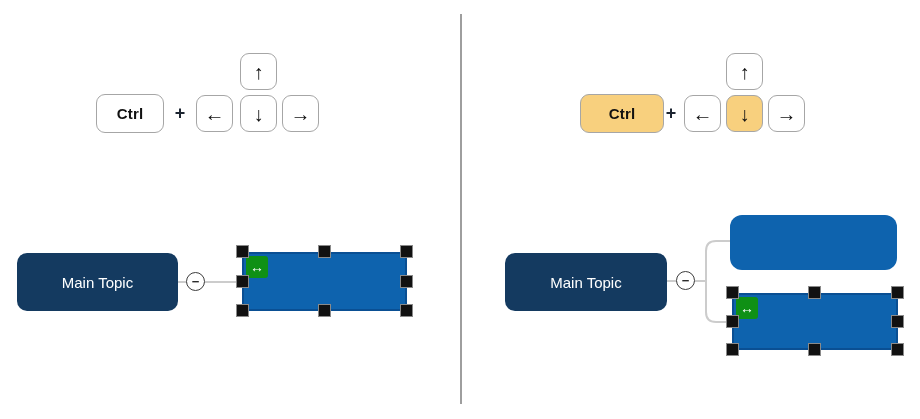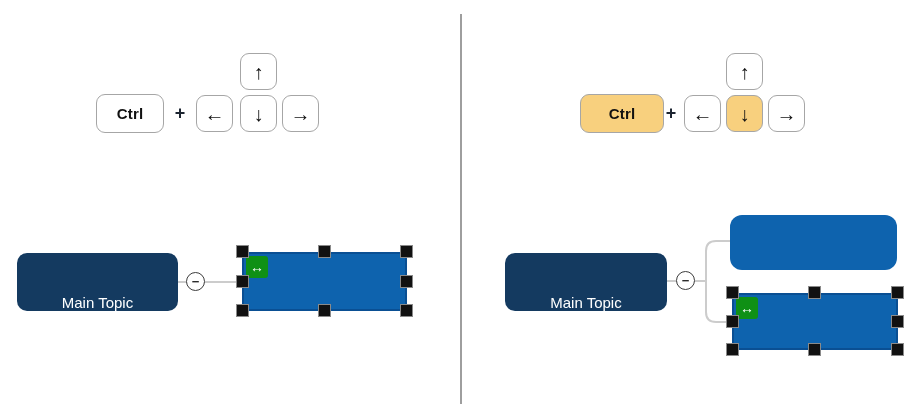--- a/index.html
+++ b/index.html
@@ -22,21 +22,21 @@
   .plus{
     position:absolute;display:flex;align-items:center;justify-content:center;
     font-size:18px;font-weight:700;color:#1c2430;z-index:2;
   }
 
   
   .node{
     position:absolute;display:flex;align-items:center;justify-content:center;
     box-sizing:border-box;z-index:2;
   }
-  .node--root{background:var(--root-node,#143a60);border-radius:10px;color:#fff;font-size:15px;align-items:flex-end;}
+  .node--root{background:var(--root-node,#143a60);border-radius:10px;color:#fff;font-size:15px;}
   .node--child{background:var(--child-node,#0e63ae);}
   .node--rounded{border-radius:12px;}
   .node--selected{border:2px solid var(--child-node-border,#0a4f93);border-radius:3px;}
 
   .collapse{
     position:absolute;width:19px;height:19px;background:#fff;border:1.5px solid #3c3c3c;
     border-radius:50%;display:flex;align-items:center;justify-content:center;
     color:#2b2b2b;font-size:13px;font-weight:700;line-height:1;box-sizing:border-box;z-index:3;
   }
   .handle{

